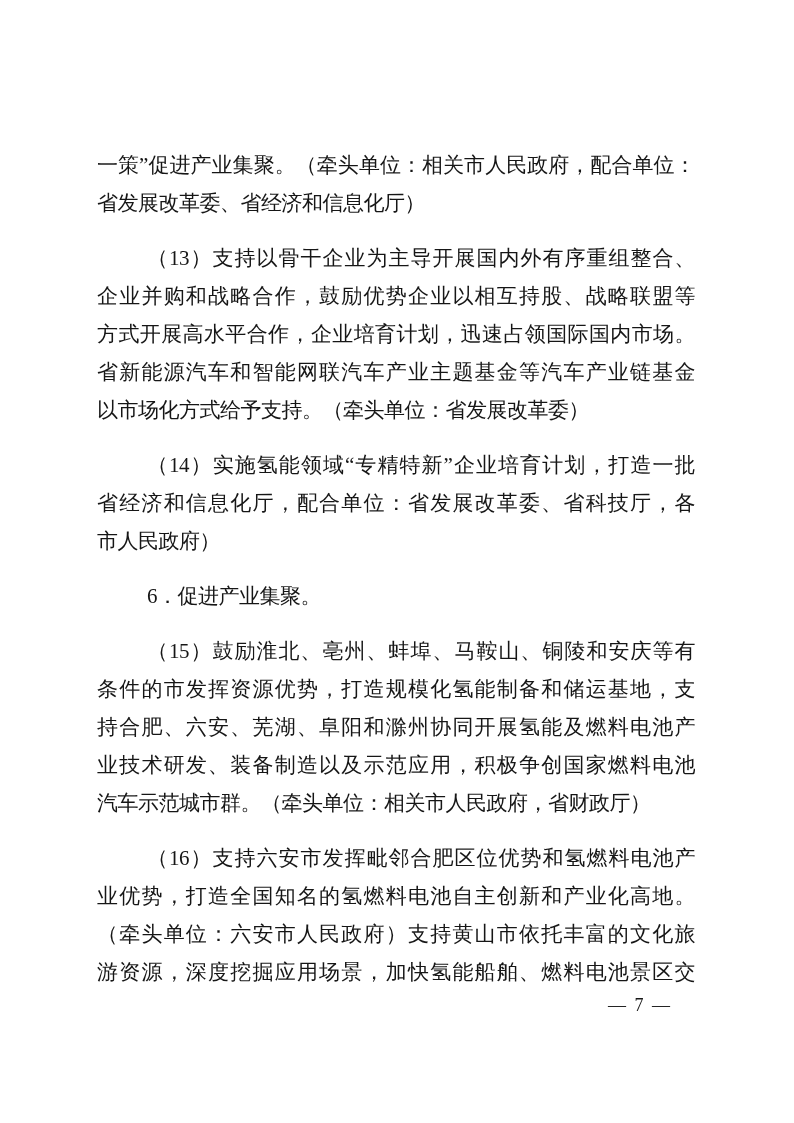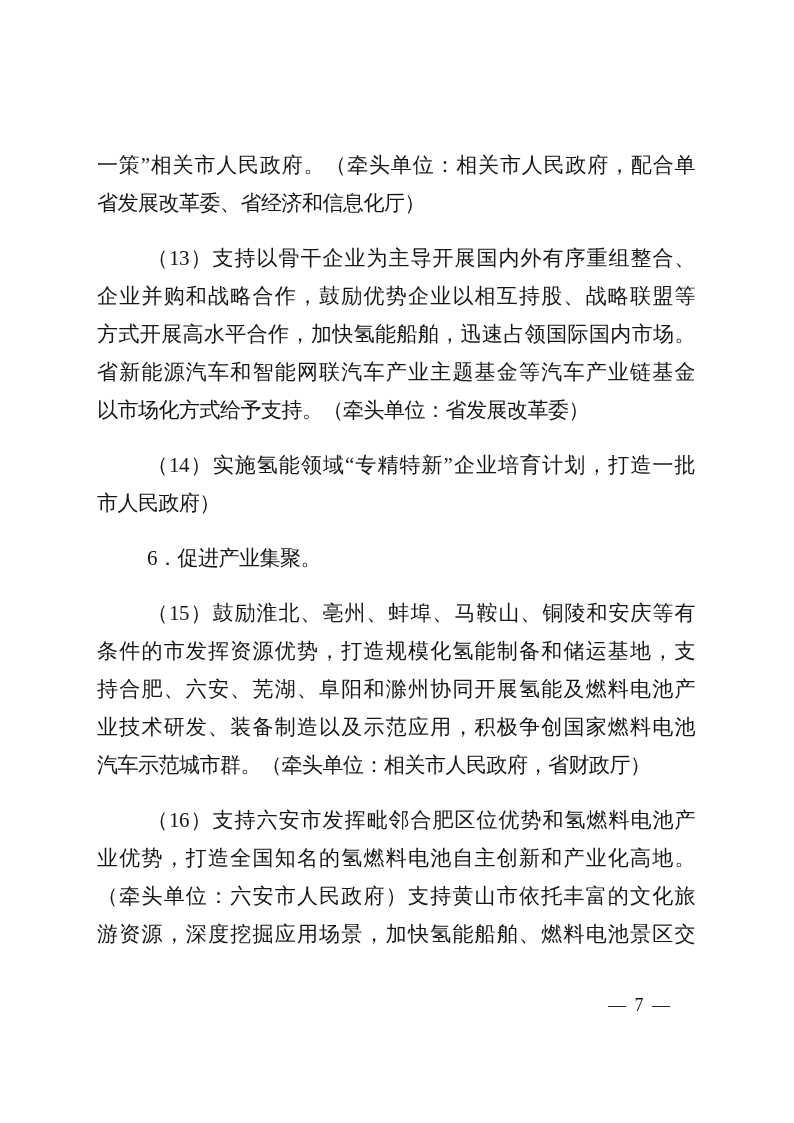--- a/index.html
+++ b/index.html
@@ -52,28 +52,29 @@
     color: #161616;
     line-height: 22px;
   }
 </style>
 </head>
 <body>
 
 <div class="page">
 
   <div class="doc-body">
-    <div class="line j"><span>一策”相关市人民政府。</span><span class="b">（牵头单位：相关市人民政府，配合单位：</span></div>
+    <div class="line j"><span>一策”促进产业集聚。</span><span class="b">（牵头单位：相关市人民政府，配合单位：</span></div>
     <div class="line n"><span class="b">省发展改革委、省经济和信息化厅）</span></div>
     <div class="line j ind"><span>（13）支持以骨干企业为主导开展国内外有序重组整合、</span></div>
     <div class="line j"><span>企业并购和战略合作，鼓励优势企业以相互持股、战略联盟等</span></div>
-    <div class="line j"><span>方式开展高水平合作，加快氢能船舶，迅速占领国际国内市场。</span></div>
+    <div class="line j"><span>方式开展高水平合作，企业培育计划，迅速占领国际国内市场。</span></div>
     <div class="line j"><span>省新能源汽车和智能网联汽车产业主题基金等汽车产业链基金</span></div>
     <div class="line n"><span>以市场化方式给予支持。</span><span class="b">（牵头单位：省发展改革委）</span></div>
     <div class="line j ind"><span>（14）实施氢能领域“专精特新”企业培育计划，打造一批</span></div>
+    <div class="line j"><span class="b">省经济和信息化厅，配合单位：省发展改革委、省科技厅，各</span></div>
     <div class="line n"><span class="b">市人民政府）</span></div>
     <div class="line n ind"><span>6．促进产业集聚。</span></div>
     <div class="line j ind"><span>（15）鼓励淮北、亳州、蚌埠、马鞍山、铜陵和安庆等有</span></div>
     <div class="line j"><span>条件的市发挥资源优势，打造规模化氢能制备和储运基地，支</span></div>
     <div class="line j"><span>持合肥、六安、芜湖、阜阳和滁州协同开展氢能及燃料电池产</span></div>
     <div class="line j"><span>业技术研发、装备制造以及示范应用，积极争创国家燃料电池</span></div>
     <div class="line n"><span>汽车示范城市群。</span><span class="b">（牵头单位：相关市人民政府，省财政厅）</span></div>
     <div class="line j ind"><span>（16）支持六安市发挥毗邻合肥区位优势和氢燃料电池产</span></div>
     <div class="line j"><span>业优势，打造全国知名的氢燃料电池自主创新和产业化高地。</span></div>
     <div class="line j"><span class="b">（牵头单位：六安市人民政府）</span><span>支持黄山市依托丰富的文化旅</span></div>

